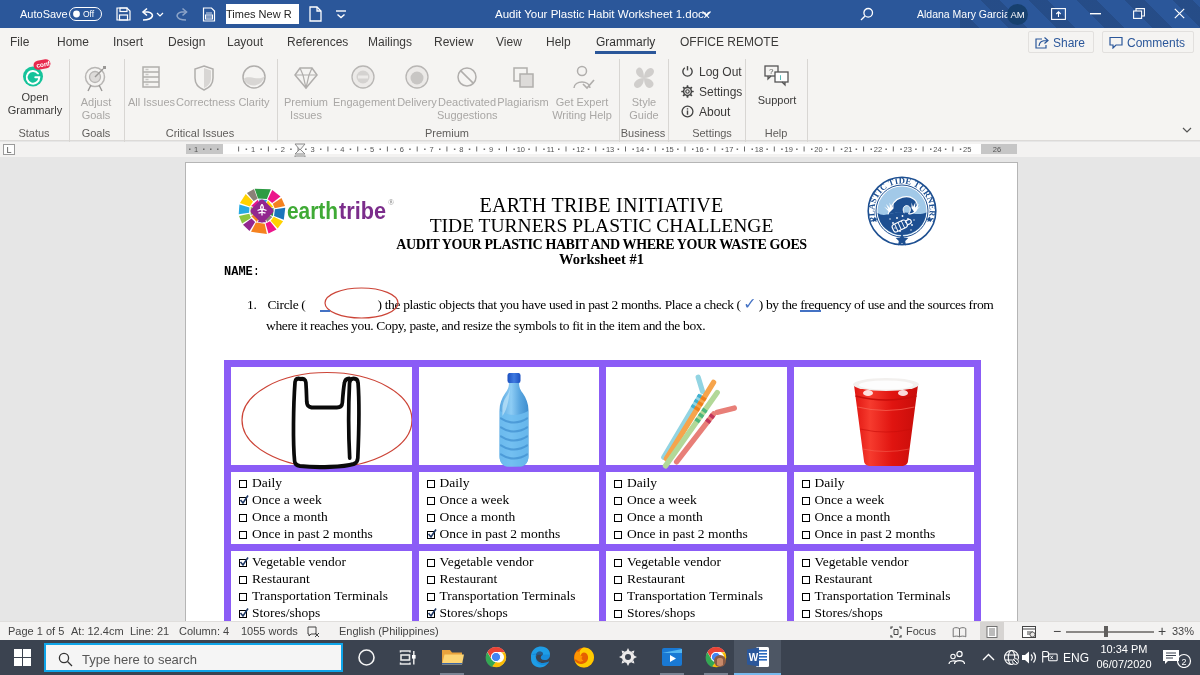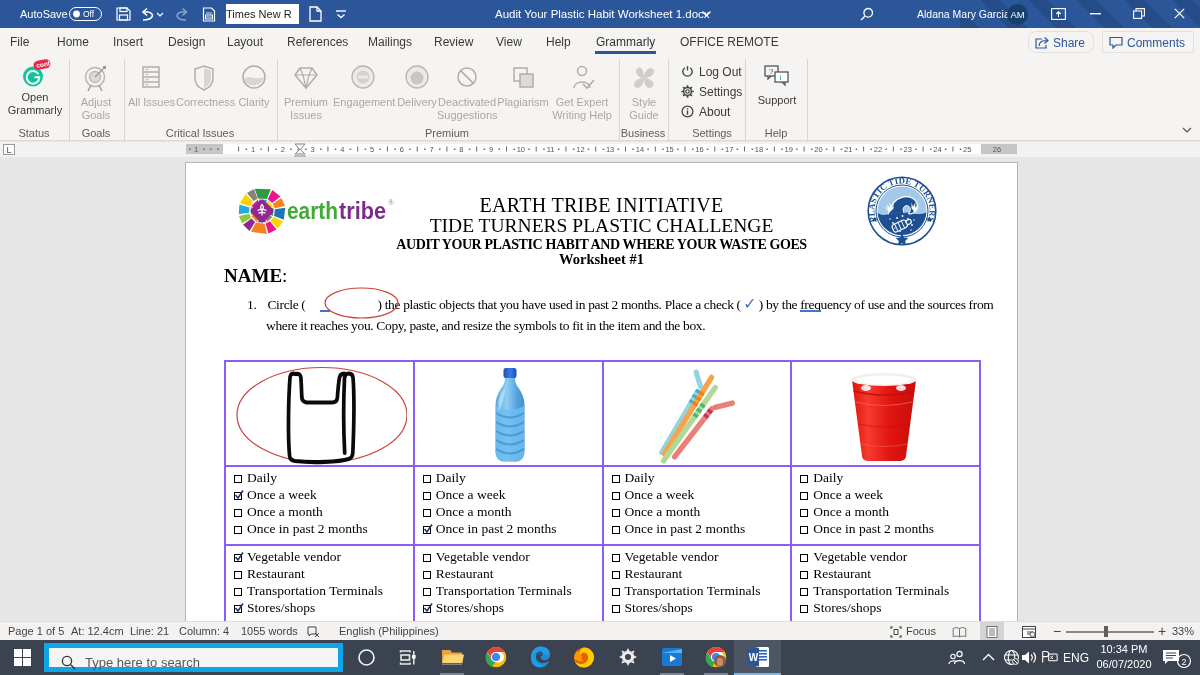--- a/index.html
+++ b/index.html
@@ -27,36 +27,36 @@
 #tabsel { position:absolute; left:3px; top:2px; width:12px; height:11px; background:#fdfdfd; border:1px solid #9a9a9a; font-size:9px; color:#555; text-align:center; line-height:10px; }
 
 #docarea { position:absolute; left:0; top:157px; width:1200px; height:464px; background:#e6e6e6; overflow:hidden; }
 #page { position:absolute; left:186px; top:6px; width:831px; height:470px; background:#fff; outline:1px solid #b5b5b5; font-family:"Liberation Serif",serif; color:#000; }
 
 .doct { position:absolute; width:831px; text-align:center; }
 #ethead1 { top:31px; font-size:20px; letter-spacing:0.3px;}
 #ethead2 { top:52px; font-size:19.5px; }
 #ethead3 { top:74px; font-size:14px; letter-spacing:-0.4px; font-weight:bold; }
 #ethead4 { top:88px; font-size:14.5px; font-weight:bold; }
-#namel { position:absolute; left:38px; top:102px; font-size:19px; }
+#namel { position:absolute; left:38px; top:102px; font-size:12px;font-family:Liberation Mono, monospace; }
 .pline { position:absolute; font-size:13.5px; line-height:15px; white-space:nowrap; letter-spacing:-0.35px; }
 
 #wtable { position:absolute; left:38px; top:197px; width:757px; border-collapse:collapse; table-layout:fixed; }
-#wtable td { border:2px solid #8b5cf6; vertical-align:top; font-size:13.5px; padding:0; }
+#wtable td { border:7px solid #8b5cf6; vertical-align:top; font-size:13.5px; padding:0; }
 .imgcell { height:105px; position:relative; }
 .ckcell { height:79px; padding:2px 0 0 8px !important; }
 .cbl { line-height:17px; white-space:nowrap; }
 .cb { position:relative; display:inline-block; width:8px; height:8px; border:1px solid #000; margin-right:5px; vertical-align:-0.5px; }
 .chk { position:absolute; left:-1px; top:-3px; width:10px; height:10px; }
 
 #statusbar { position:absolute; left:0; top:621px; width:1200px; height:19px; background:#f3f2f1; border-top:1px solid #e0dedc; font-size:11px; color:#444; }
 #statusbar .sit { position:absolute; top:3px; white-space:nowrap; }
 
 #taskbar { position:absolute; left:0; top:640px; width:1200px; height:35px; background:#3b4350; color:#fff; }
-#tsearch { position:absolute; left:44px; top:3px; width:299px; height:29px; background:#f5f5f5; border:5px solid #0ea5e9; color:#575757; font-size:13px; }
+#tsearch { position:absolute; left:44px; top:3px; width:299px; height:29px; background:#f5f5f5; border:2px solid #0ea5e9; color:#575757; font-size:13px; }
 .tico { position:absolute; top:5px; width:24px; height:24px; }
 .trayt { position:absolute; color:#fff; font-size:11px; text-align:center; }
 </style></head><body>
 <div id="root">
 <div id="titlebar">
 <div id="tbpattern"></div>
 <span class="ttxt" style="left:20px;font-size:11px;top:8px;">AutoSave</span>
 <svg class="abs" style="left:69px;top:7px" width="33" height="14" viewBox="0 0 33 14">
  <rect x="0.5" y="0.5" width="32" height="13" rx="6.5" fill="none" stroke="#fff"></rect>
  <circle cx="7.5" cy="7" r="3.4" fill="#fff"></circle>
@@ -122,21 +122,21 @@
       <span class="tab" style="left:168px;">Design</span>
       <span class="tab" style="left:227px;">Layout</span>
       <span class="tab" style="left:287px;">References</span>
       <span class="tab" style="left:368px;">Mailings</span>
       <span class="tab" style="left:434px;">Review</span>
       <span class="tab" style="left:496px;">View</span>
       <span class="tab" style="left:546px;">Help</span>
       <span class="tab" style="left:680px;">OFFICE REMOTE</span>
       <span class="tab active" style="left:596px;color:#333;">Grammarly</span>
       <div class="underline" style="left:595px;width:61px;"></div>
-      <div class="abs" style="left:1028px;top:3px;width:66px;height:22px;border:1px solid #e2e0de;border-radius:8px;">
+      <div class="abs" style="left:1028px;top:3px;width:66px;height:22px;border:1px solid #e2e0de;border-radius:2px;">
 <svg class="abs" style="left:6px;top:4px" width="14" height="13" viewBox="0 0 14 13">
  <path d="M9.5 1.5 L13 4.5 L9.5 7.5 M13 4.5 C6 4.5 4.5 6 4 10" fill="none" stroke="#2b579a" stroke-width="1.2"></path>
  <path d="M7 3 H1 V12 H11 V9" fill="none" stroke="#2b579a" stroke-width="1.2"></path>
 </svg>
 <span class="abs" style="left:24px;top:4px;color:#2b579a;font-size:12px;">Share</span>
       </div>
 <div class="abs" style="left:1102px;top:3px;width:92px;height:22px;border:1px solid #e2e0de;border-radius:2px;">
 <svg class="abs" style="left:6px;top:4px" width="14" height="13" viewBox="0 0 14 13">
  <path d="M1 1.5 H13 V9 H7 L4 12 V9 H1 Z" fill="none" stroke="#2b579a" stroke-width="1.2"></path>
 </svg>

